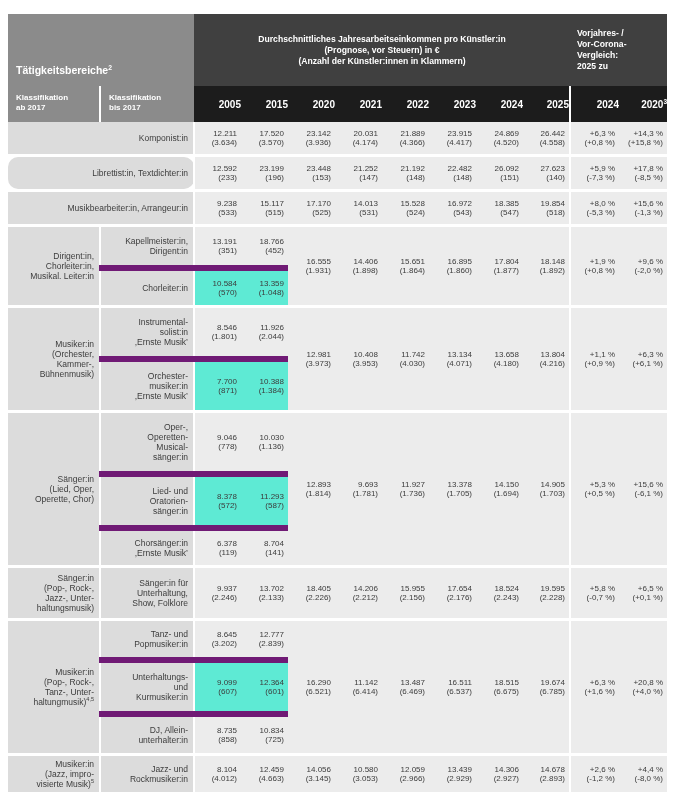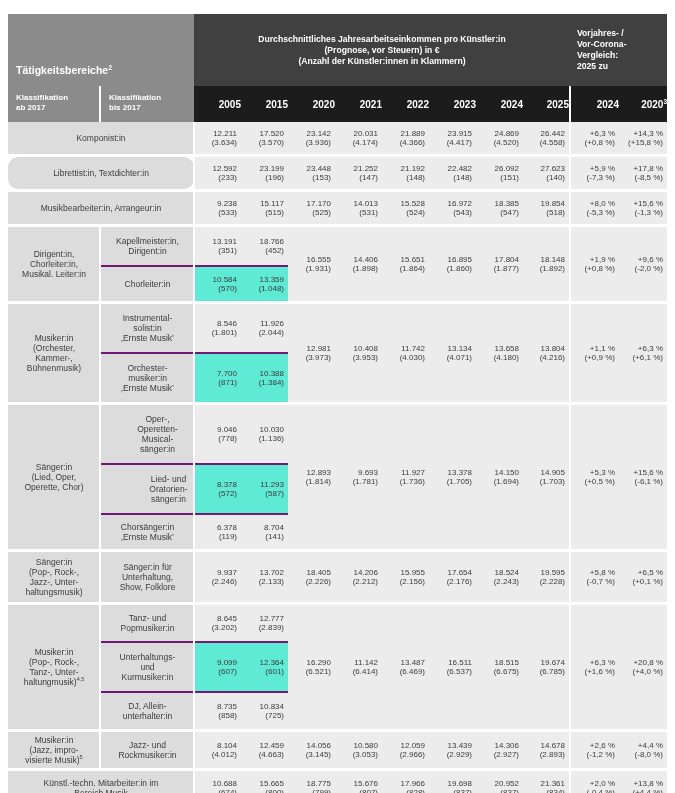--- a/index.html
+++ b/index.html
@@ -7,23 +7,23 @@
   .wrap{padding:14px 8px 0 8px;}
   table{border-collapse:collapse;table-layout:fixed;width:659px;}
   th,td{margin:0;padding:0;vertical-align:middle;overflow:hidden;}
   thead th{color:#ffffff;font-weight:bold;}
   .h-left{background:#8b8b8b;text-align:left;font-size:10.5px;padding:0 0 10px 8px;vertical-align:bottom;height:62px;}
   .h-main{background:#404040;font-size:8.6px;line-height:11px;white-space:pre-line;text-align:center;}
   .h-cmp{background:#404040;font-size:8.6px;line-height:11px;white-space:pre-line;text-align:left;padding-left:7px;margin-left:17px;}
   .h-klass{background:#8b8b8b;font-size:8px;line-height:10px;white-space:pre-line;text-align:left;padding:4px 9px 6px 8px;height:26px;vertical-align:middle;}
   .h-year{background:#1c1c1c;font-size:10px;text-align:right;height:26px;}
   .vsep{border-left:2px solid #ffffff;}
-  .hsep{border-top:2px solid #701a75;}
+  .hsep{border-top:6px solid #701a75;}
   tr.gap td{height:3px;background:#ffffff;}
-  .lbl{background:#dcdcdc;font-size:8.5px;line-height:10px;color:#3c3c3c;text-align:center;padding:3px 5px 3px 6px;white-space:pre-line;}
+  .lbl{background:#dcdcdc;font-size:8.5px;line-height:10px;color:#3c3c3c;text-align:right;padding:3px 5px 3px 6px;white-space:pre-line;}
   .num{font-size:8px;line-height:9.5px;color:#3c3c3c;text-align:right;padding:3px 4px 3px 0;}
   .num .ln{display:block;white-space:nowrap;}
   .bg-g{background:#ececec;}
   .bg-w{background:#5eead4;}
   sup{font-size:0.65em;line-height:0;}
 </style>
 </head>
 <body>
 
 <div class="wrap">

